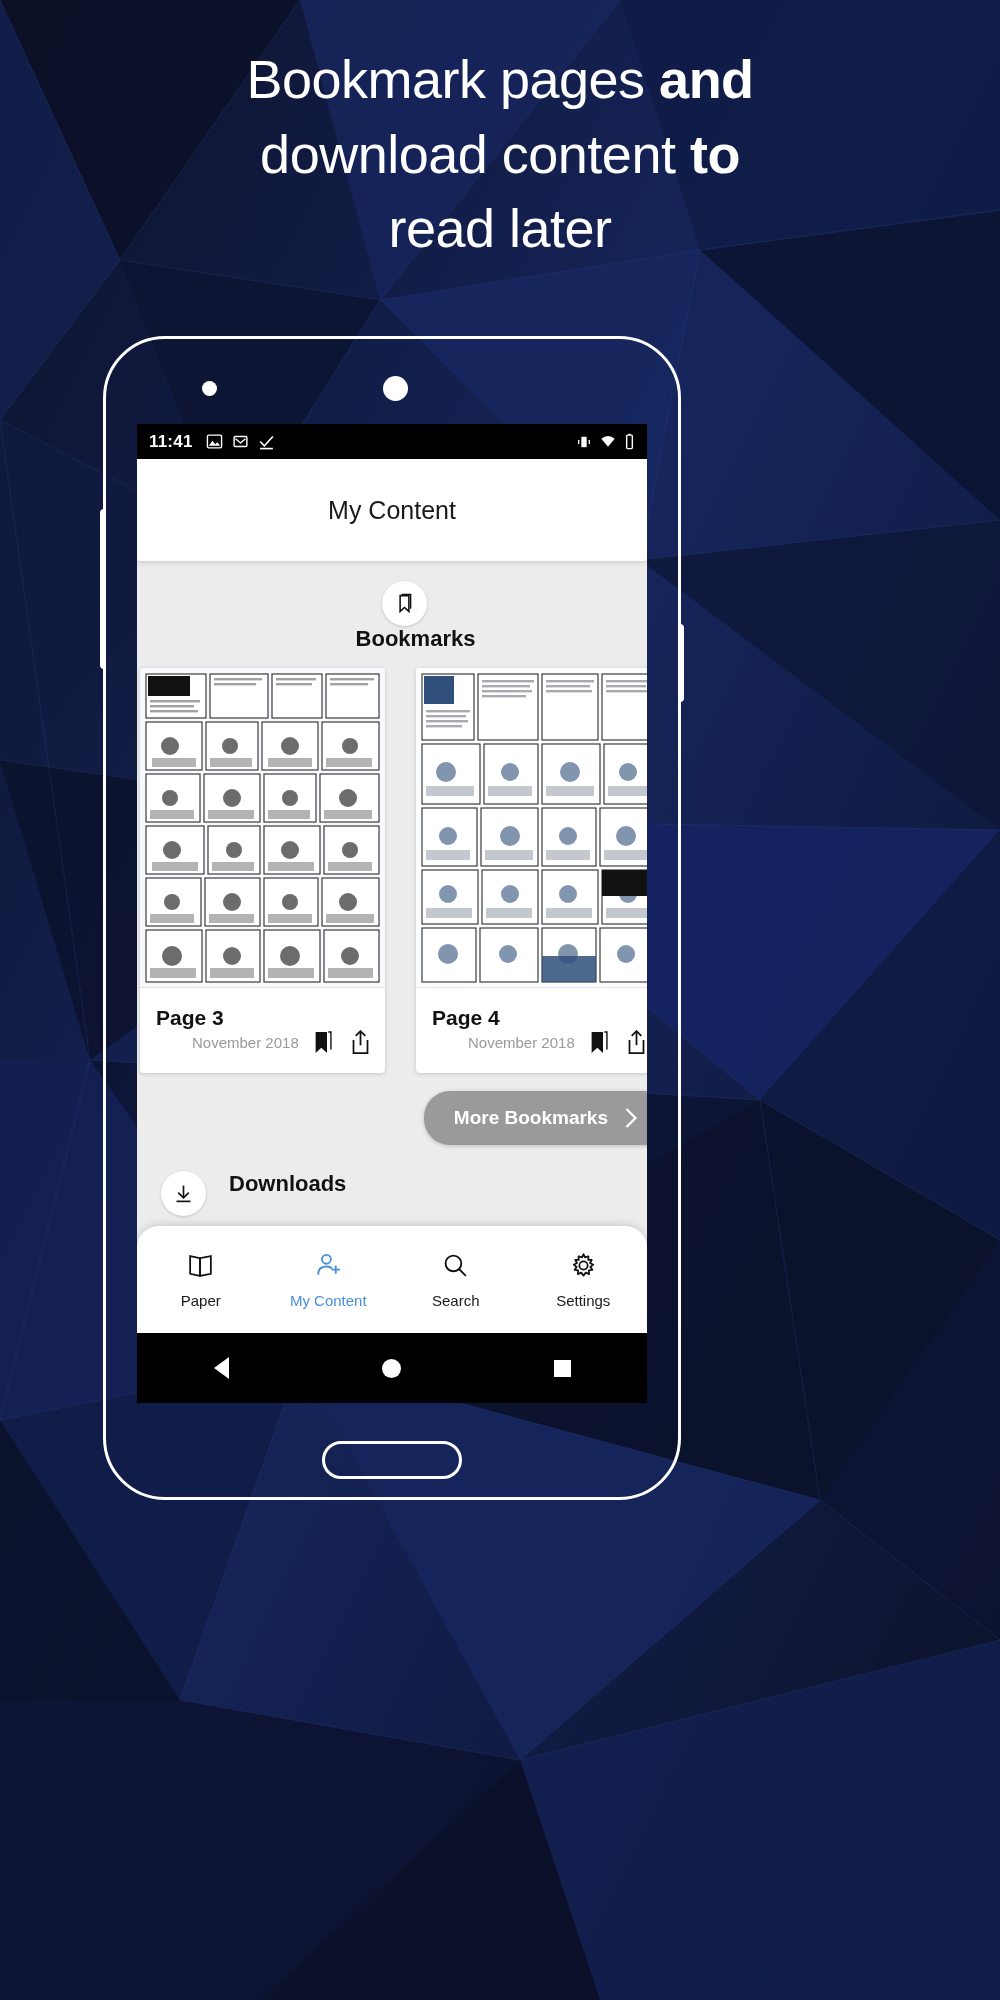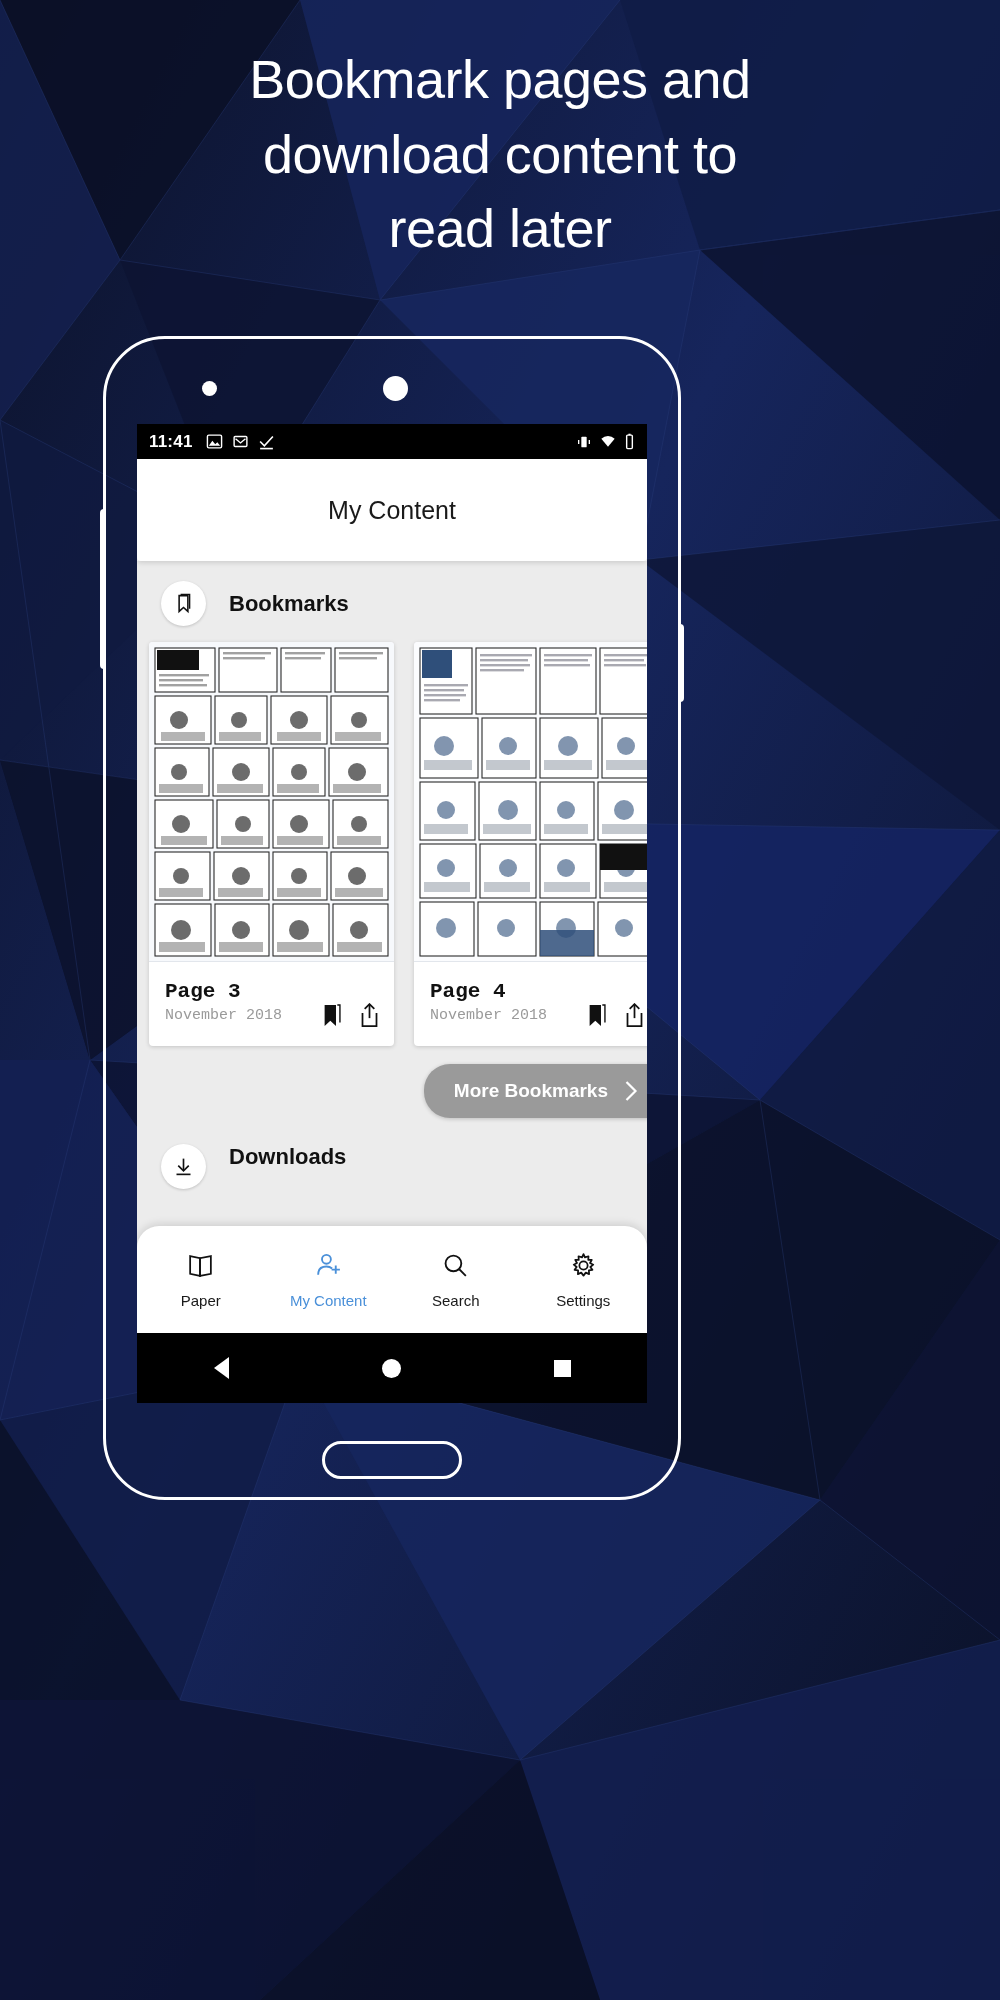--- a/index.html
+++ b/index.html
@@ -19,21 +19,21 @@
     position:absolute; z-index:3;
     top:42px; left:0; width:1000px;
     text-align:center;
     color:#ffffff;
     font-size:54px;
     line-height:1.38;
     letter-spacing:-0.5px;
     padding:0 70px;
   }
   .headline .b { font-weight:normal; }
-  .headline .r { font-weight:normal; }
+  .headline .r { font-weight:bold; }
 
   
   .phone {
     position:absolute; z-index:4;
     left:103px; top:336px;
     width:578px; height:1164px;
     border:3px solid #ffffff;
     border-radius:62px;
     background:transparent;
   }
@@ -105,35 +105,36 @@
   .app-body {
     background:#ececec;
     height:772px;
     position:relative;
     overflow:hidden;
   }
 
   .section-row {
     display:flex; align-items:center;
     padding:20px 0 16px 24px;
+    flex-direction:column;
   }
   .circle-icon {
     width:45px; height:45px; border-radius:50%;
     background:#ffffff;
     display:flex; align-items:center; justify-content:center;
     box-shadow:0 1px 3px rgba(0,0,0,0.18);
     flex:none;
   }
   .section-label {
     margin-left:23px;
     font-size:22px; font-weight:bold; color:#111111;
   }
 
   
-  .cards { display:flex; gap:20px; padding-left:12px;font-family:Liberation Mono, monospace; }
+  .cards { display:flex; gap:31px; padding-left:3px; }
   .card {
     width:245px; flex:none;
     background:#ffffff;
     border-radius:4px;
     box-shadow:0 1px 4px rgba(0,0,0,0.17);
     overflow:hidden;
     display:flex; flex-direction:column;
   }
   .card-thumb {
     height:320px; width:100%;
@@ -142,20 +143,21 @@
     border-bottom:1px solid #e2e6ec;
   }
   .card-title {
     font-size:21px; font-weight:bold; color:#111111;
     padding:18px 0 0 16px;
   }
   .card-foot {
     margin-top:auto;
     display:flex; align-items:center;
     padding:0 14px 18px 16px;
+    margin-left:36px;
   }
   .card-date { font-size:15px; color:#9a9a9a; }
   .card-actions { margin-left:auto; display:flex; align-items:center; gap:16px; }
 
   
   .more-row { display:flex; justify-content:flex-end; padding:18px 0 0 0;margin-left:28px; }
   .more-btn {
     background:#9a9a9a;
     color:#ffffff;
     font-size:19px; font-weight:bold;

